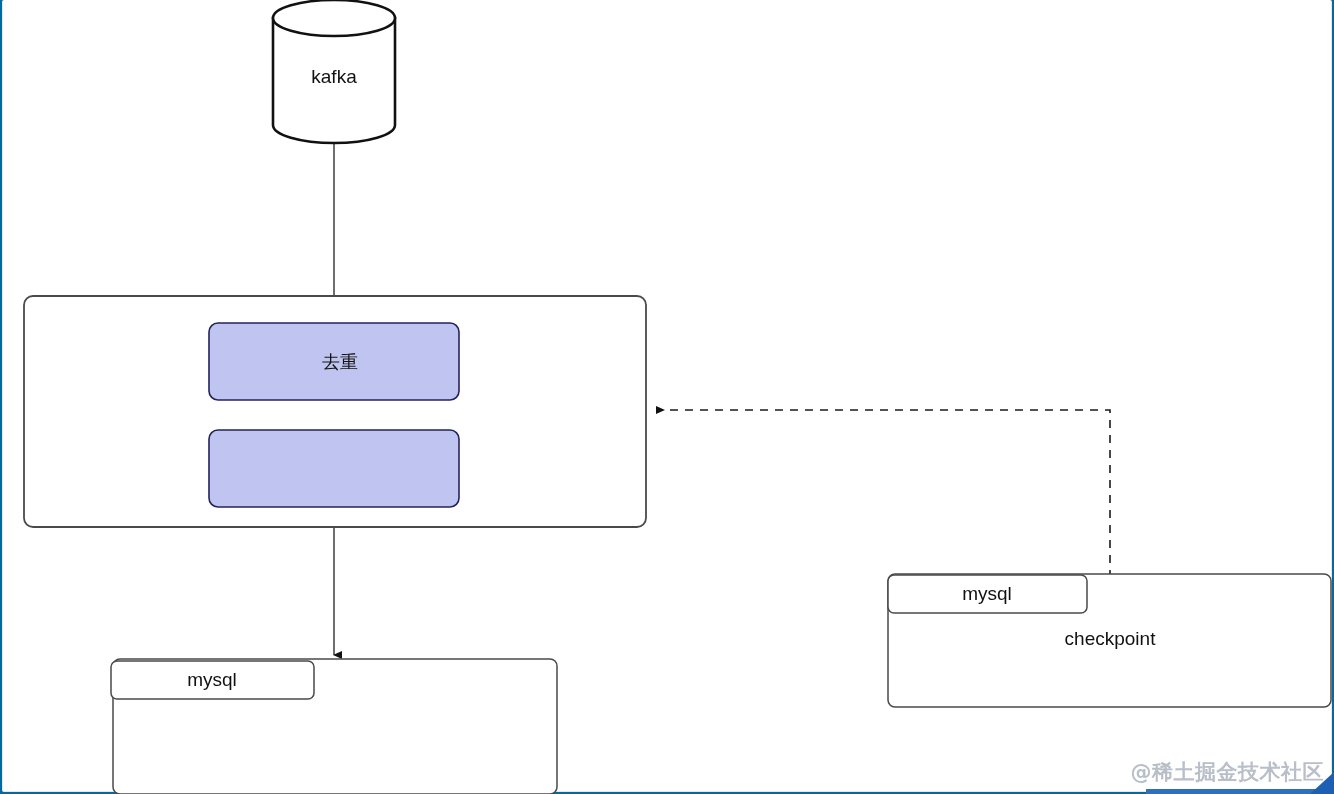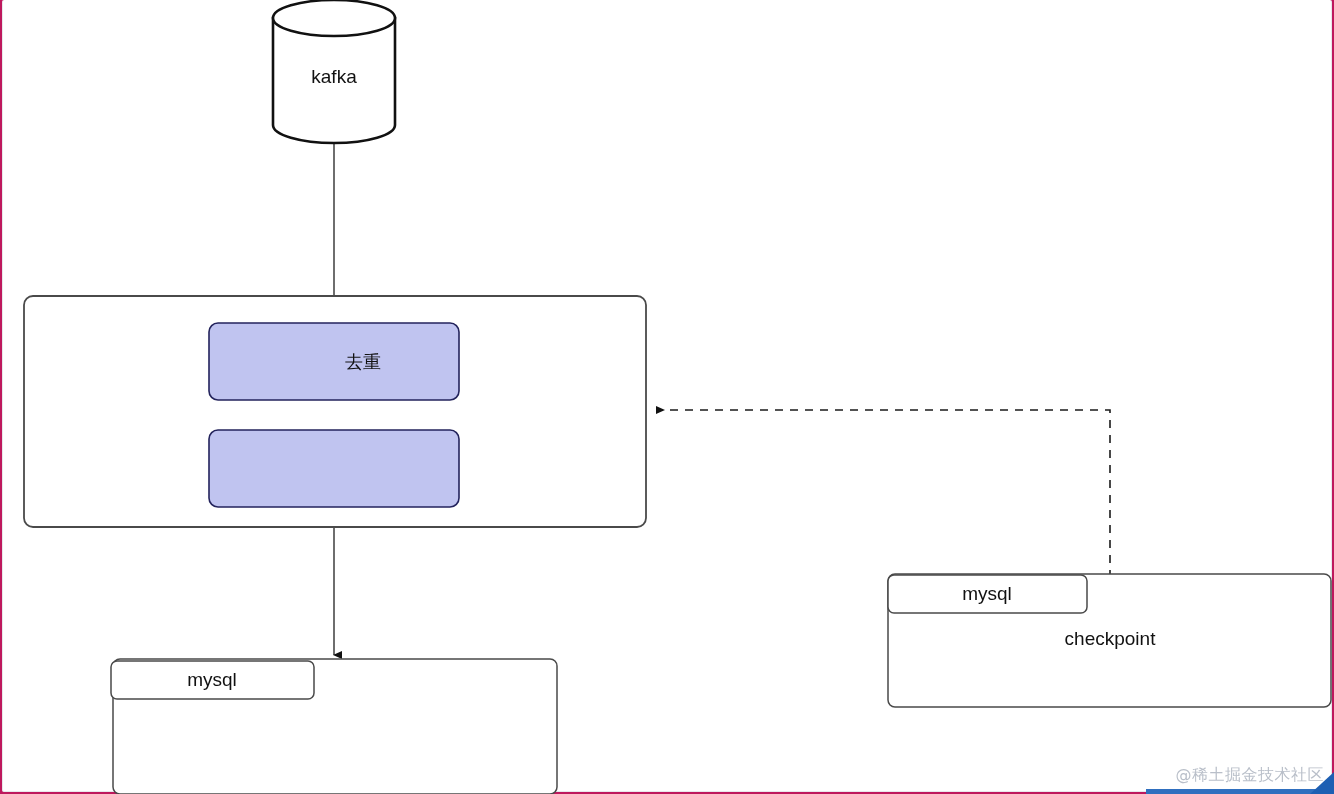--- a/index.html
+++ b/index.html
@@ -4,21 +4,21 @@
 <style>
   html, body {
     margin: 0;
     padding: 0;
     background: #ffffff;
   }
   #stage {
     position: relative;
     width: 1334px;
     height: 794px;
-    background: #be185d;
+    background: #0369a1;
     overflow: hidden;
     font-family: "Liberation Sans", "DejaVu Sans", sans-serif;
   }
   
   #canvas-frame {
     position: absolute;
     left: 2px; top: 0px;
     width: 1330px; height: 792px;
     border: 1px solid #e6e8eb;
     border-top: none;
@@ -42,21 +42,20 @@
   #kafka-label {
     left: 263px; top: 66px;
     width: 142px;
     font-size: 19px;
   }
   
   #dedup-label {
     left: 210px; top: 350px;
     width: 260px;
     font-size: 18px;
-    padding-left: 23px;
   }
   #aggregate-label {
     left: 210px; top: 457px;
     width: 248px;
     font-size: 18px;
   }
   
   #sink-tab-label {
     left: 112px; top: 669px;
     width: 200px;
@@ -71,25 +70,26 @@
   #checkpoint-body-label {
     left: 890px; top: 628px;
     width: 440px;
     font-size: 19px;
   }
   
   #watermark {
     position: absolute;
     right: 10px;
     bottom: 8px;
-    font-size: 16px;
+    font-size: 21px;
     color: #b9bfc9;
     letter-spacing: 0.5px;
     white-space: nowrap;
     font-family: "DejaVu Sans", sans-serif;
+    font-weight: bold;
   }
   #corner-accent {
     position: absolute;
     right: 0;
     bottom: 0;
     width: 0; height: 0;
     border-left: 24px solid transparent;
     border-bottom: 22px solid #1d5fb3;
   }
   #bottom-strip {

